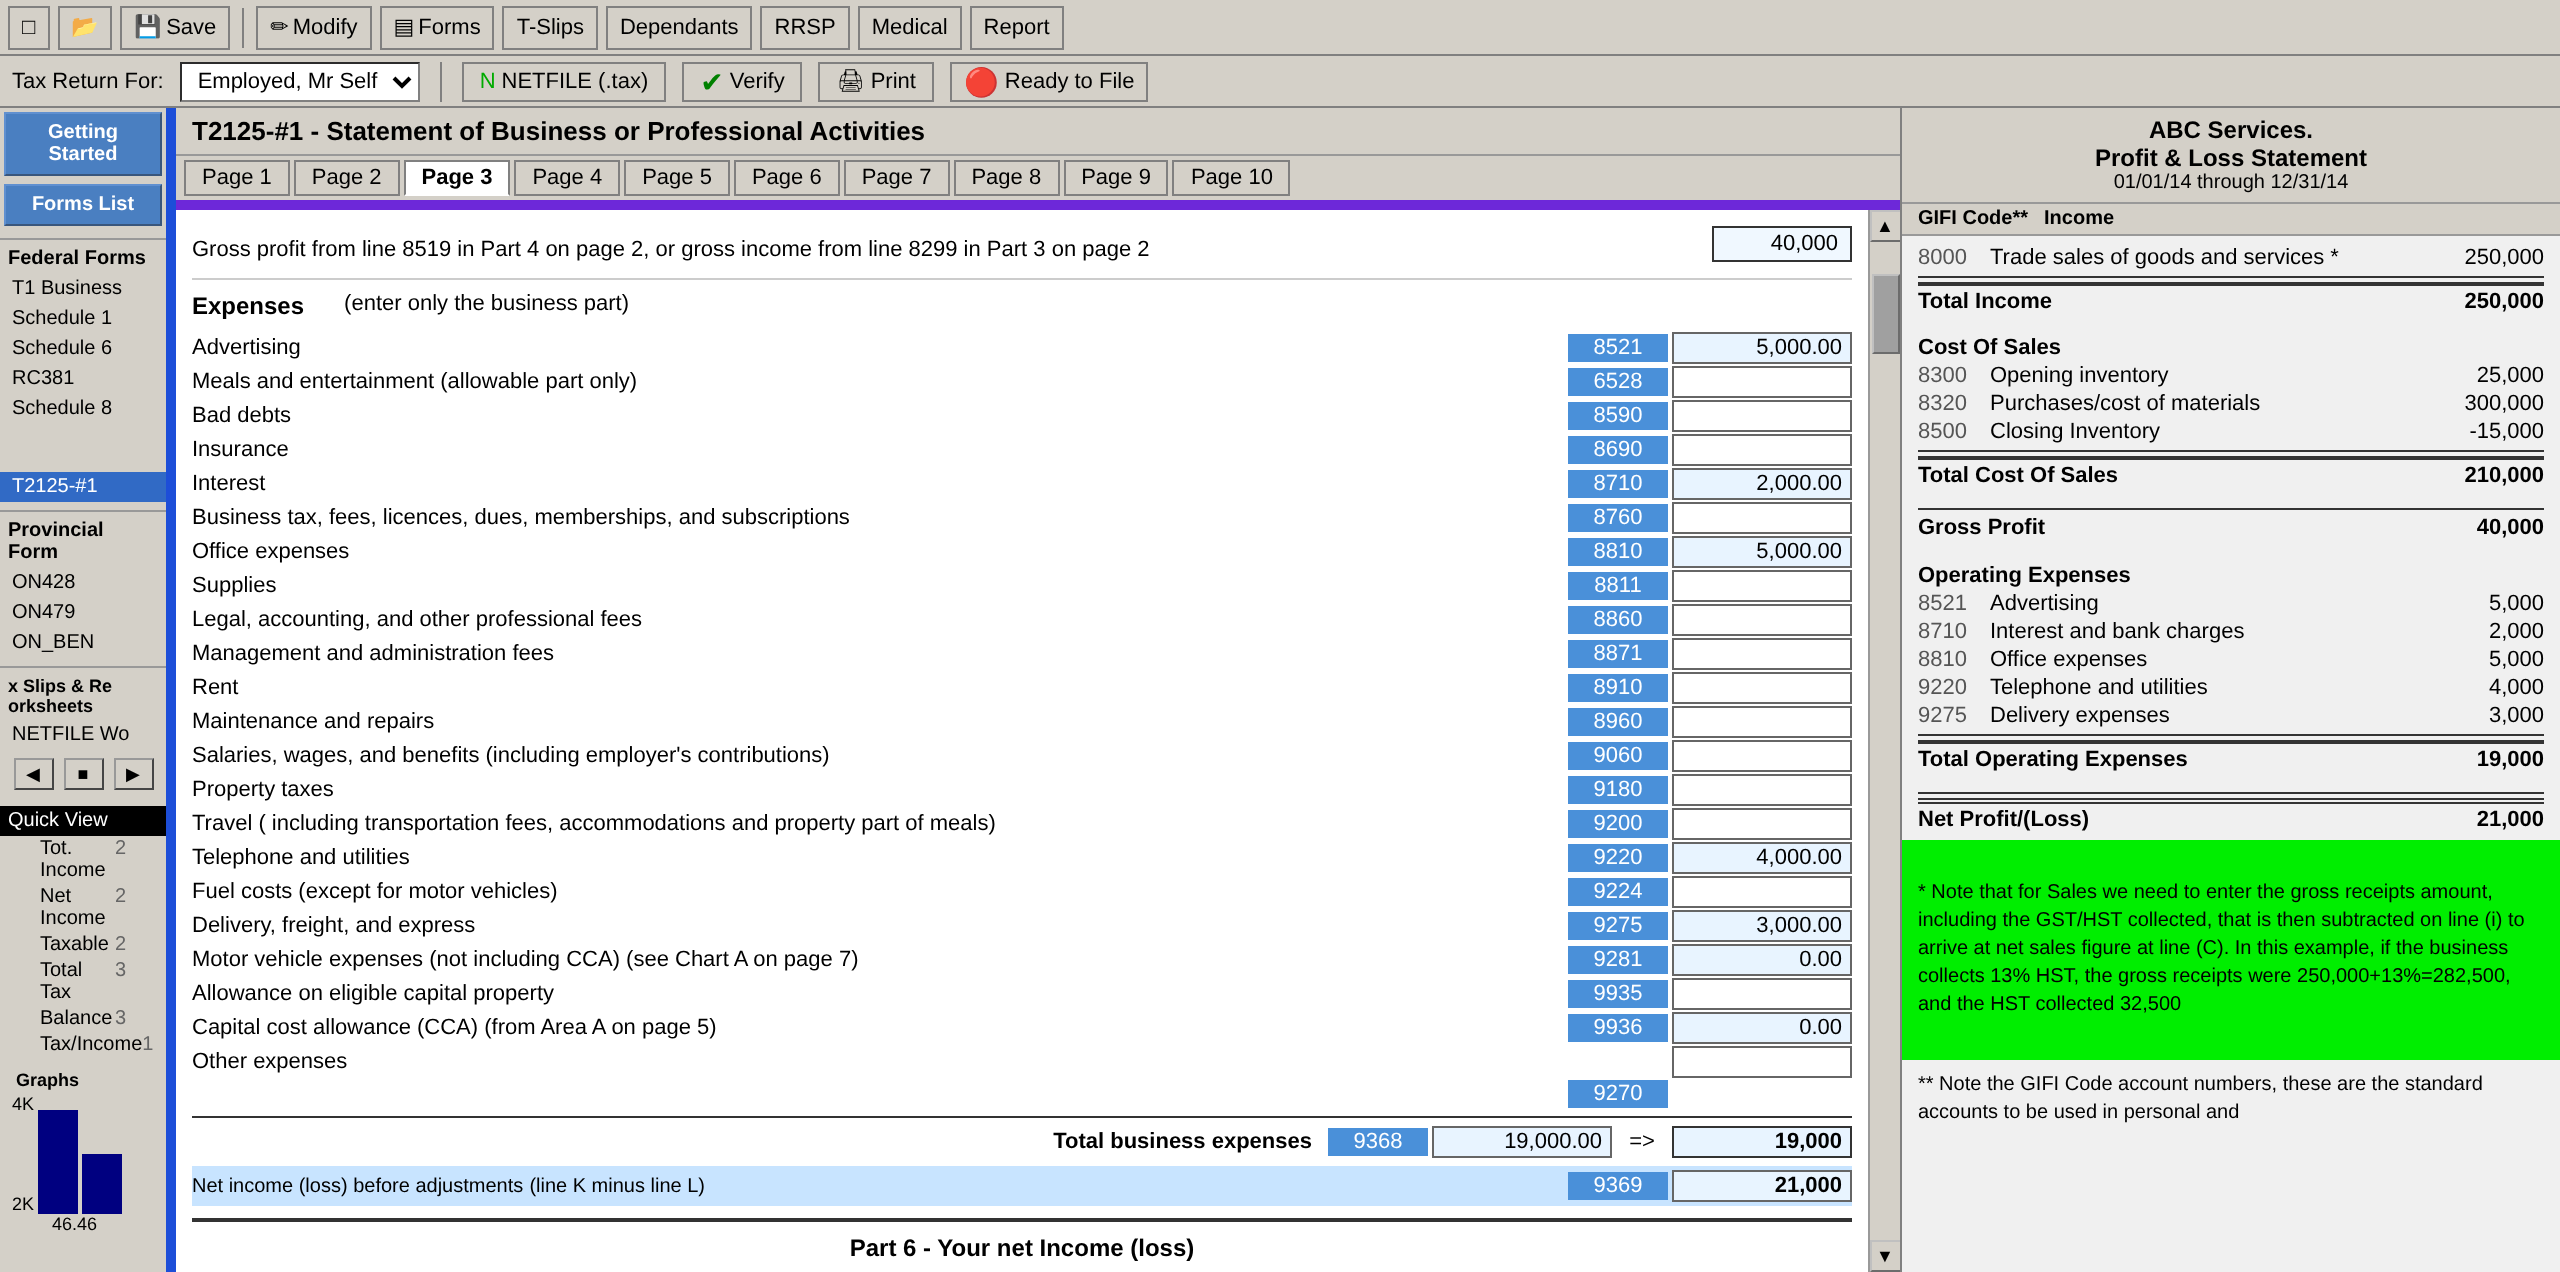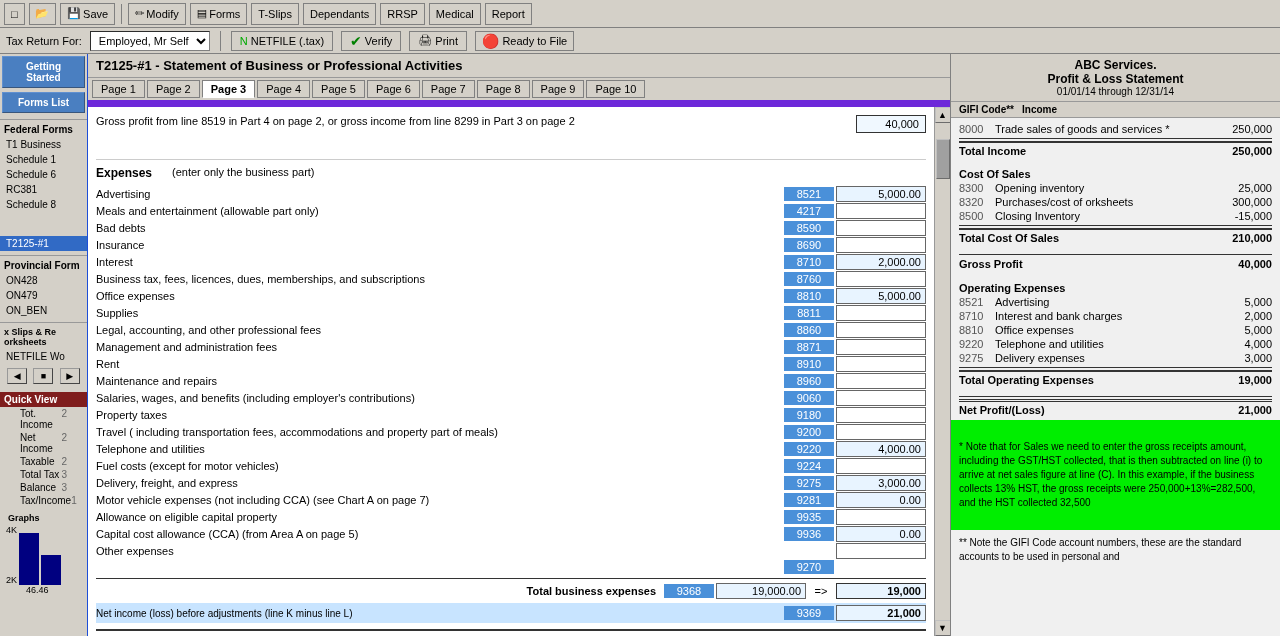--- a/index.html
+++ b/index.html
@@ -13,53 +13,53 @@
     
     .navbar { background: #d4d0c8; border-bottom: 1px solid #808080; padding: 3px 6px; display: flex; align-items: center; gap: 8px; height: 26px; }
     .navlabel { font-size: 11px; }
     .nav-select { font-size: 11px; border: 1px inset #808080; background: white; padding: 1px 4px; height: 20px; }
     .nav-action { background: #d4d0c8; border: 1px solid #808080; padding: 1px 8px; font-size: 11px; cursor: pointer; height: 20px; display: flex; align-items: center; gap: 3px; }
 
     
     .main-layout { display: flex; height: calc(636px - 54px); }
 
     
-    .sidebar { width: 88px; background: #d4d0c8; border-right: 1px solid #1d4ed8; display: flex; flex-direction: column; }
+    .sidebar { width: 88px; background: #d4d0c8; border-right: 5px solid #1d4ed8; display: flex; flex-direction: column; }
     .sidebar-btn { background: #4a7fc1; color: white; border: 1px outset #6090d0; padding: 4px 6px; font-size: 10px; font-weight: bold; text-align: center; cursor: pointer; margin: 2px; }
     .sidebar-section { font-size: 10px; font-weight: bold; padding: 4px 4px 2px 4px; border-top: 1px solid #999; margin-top: 4px; }
     .sidebar-item { font-size: 10px; padding: 2px 6px; cursor: pointer; display: flex; justify-content: space-between; }
     .sidebar-item.selected { background: #316ac5; color: white; margin-top: 24px; }
     .sidebar-item-num { color: #666; }
     .sidebar-nav { display: flex; justify-content: space-around; padding: 4px; }
     .sidebar-nav-btn { background: #d4d0c8; border: 1px outset #999; width: 20px; height: 16px; font-size: 9px; cursor: pointer; display: flex; align-items: center; justify-content: center; }
 
     
-    .qv-section { font-size: 10px; font-weight: bold; background: #7f1d1d; color: white; padding: 2px 4px; margin-top: 4px; }
+    .qv-section { font-size: 10px; font-weight: normal; background: #000000; color: white; padding: 2px 4px; margin-top: 4px; }
     .qv-item { display: flex; justify-content: space-between; font-size: 10px; padding: 1px 20px; cursor: pointer; }
 
     
     .graph-section { padding: 4px; }
     .graph-label { font-size: 9px; font-weight: bold; padding: 2px 4px; }
 
     
     .content-area { flex: 1; display: flex; flex-direction: column; overflow: hidden; }
 
     
     .form-title { background: #d4d0c8; padding: 4px 8px; font-size: 13px; font-weight: bold; border-bottom: 1px solid #999; }
 
     
-    .page-tabs { display: flex; gap: 2px; padding: 2px 4px; background: #d4d0c8; border-bottom: 7px solid #6d28d9; }
+    .page-tabs { display: flex; gap: 2px; padding: 2px 4px; background: #d4d0c8; border-bottom: 5px solid #6d28d9; }
     .page-tab { background: #d4d0c8; border: 1px solid #808080; padding: 2px 8px; font-size: 11px; cursor: pointer; }
     .page-tab.active { background: white; border-bottom-color: white; font-weight: bold; }
 
     
     .form-content { background: white; flex: 1; overflow-y: auto; padding: 0; }
     .form-scroll { padding: 4px 8px; }
 
-    .gross-line { display: flex; justify-content: space-between; align-items: flex-start; padding: 4px 0 26px 0; border-bottom: 1px solid #ccc; margin-bottom: 6px; }
+    .gross-line { display: flex; justify-content: space-between; align-items: flex-end; padding: 4px 0 8px 0; border-bottom: 1px solid #ccc; margin-bottom: 6px; }
     .gross-amount { border: 1px solid #333; padding: 2px 6px; min-width: 70px; text-align: right; background: #f0f8ff; }
 
     .expenses-header { display: flex; gap: 20px; margin-bottom: 6px; }
     .expenses-title { font-weight: bold; font-size: 12px; }
     .expenses-note { font-size: 11px; }
 
     .expense-row { display: flex; align-items: center; margin-bottom: 1px; }
     .expense-label { flex: 1; font-size: 11px; padding: 1px 0; }
     .expense-code { width: 50px; text-align: center; font-size: 11px; background: #4a90d9; color: white; padding: 1px 4px; margin-right: 2px; }
     .expense-amount { width: 90px; border: 1px solid #666; text-align: right; padding: 1px 4px; font-size: 11px; background: white; }
@@ -279,21 +279,21 @@
           <div>
 
             <div class="expense-row">
               <span class="expense-label">Advertising</span>
               <span class="expense-code">8521</span>
               <input class="expense-amount filled" value="5,000.00" readonly="" style="">
             </div>
 
             <div class="expense-row">
               <span class="expense-label">Meals and entertainment (allowable part only)</span>
-              <span class="expense-code">4217</span>
+              <span class="expense-code">6528</span>
               <input class="expense-amount" value="" style="">
             </div>
 
             <div class="expense-row">
               <span class="expense-label">Bad debts</span>
               <span class="expense-code">8590</span>
               <input class="expense-amount" value="" style="">
             </div>
 
             <div class="expense-row">
@@ -471,21 +471,21 @@
 
     <div class="rp-section">
       <div class="rp-section-title">Cost Of Sales</div>
       <div class="rp-row">
         <span class="rp-code">8300</span>
         <span class="rp-row-label">Opening inventory</span>
         <span class="rp-row-val">25,000</span>
       </div>
       <div class="rp-row">
         <span class="rp-code">8320</span>
-        <span class="rp-row-label">Purchases/cost of orksheets</span>
+        <span class="rp-row-label">Purchases/cost of materials</span>
         <span class="rp-row-val">300,000</span>
       </div>
       <div class="rp-row">
         <span class="rp-code">8500</span>
         <span class="rp-row-label">Closing Inventory</span>
         <span class="rp-row-val">-15,000</span>
       </div>
       <div class="rp-divider"></div>
       <div class="rp-total">
         <span>Total Cost Of Sales</span>

